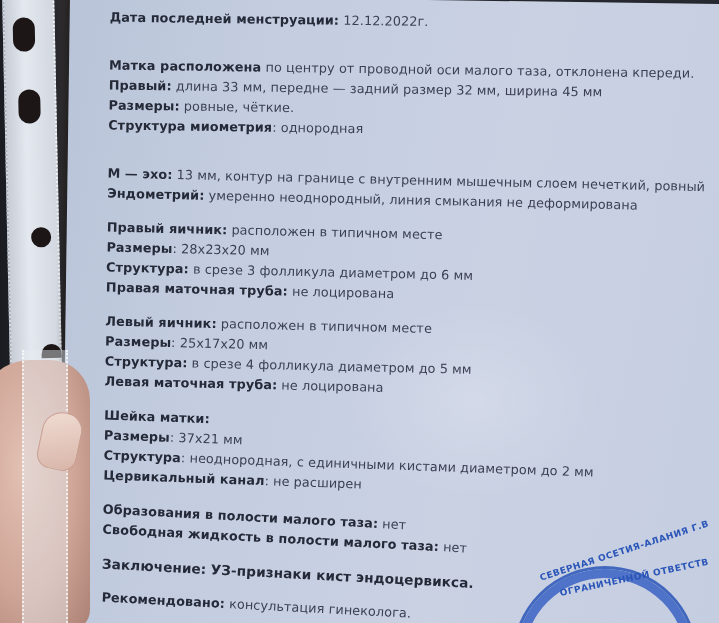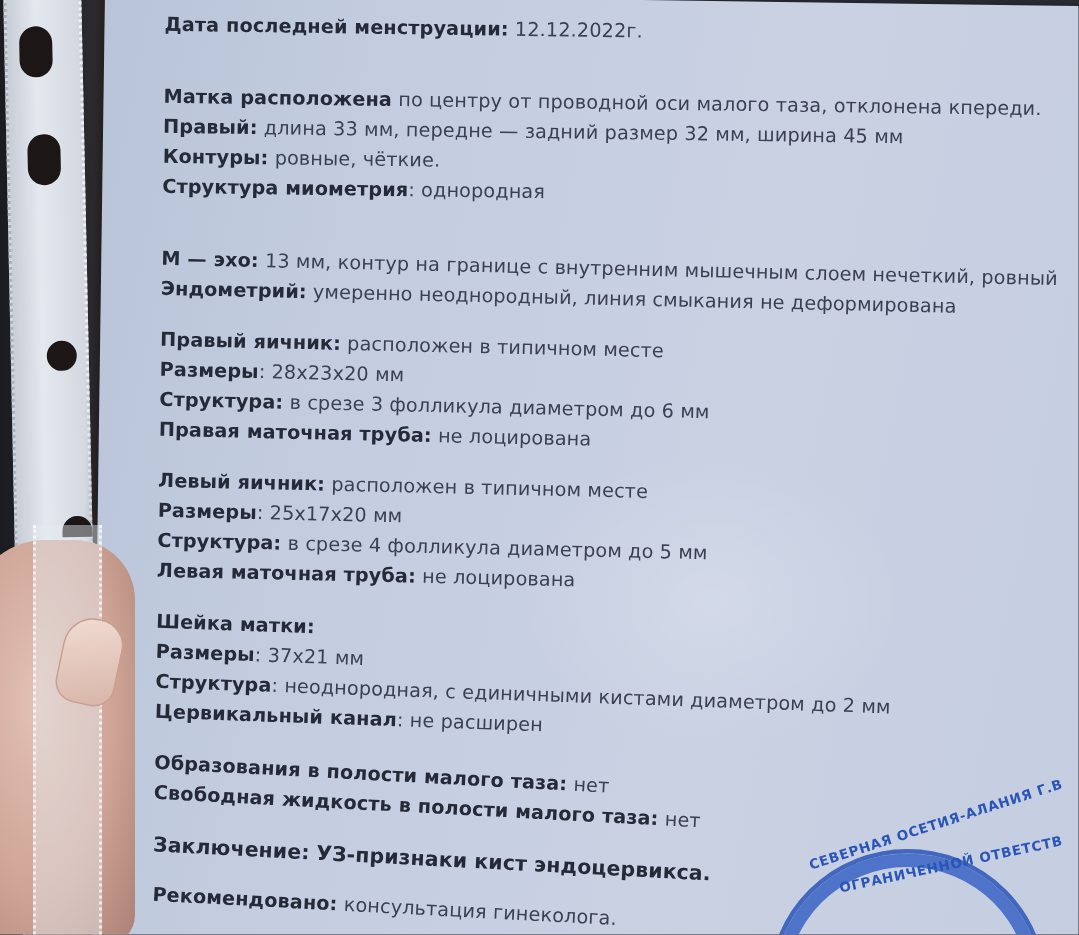--- a/index.html
+++ b/index.html
@@ -116,21 +116,21 @@
 
     <div class="line">
       <span class="b">Матка расположена</span>
       <span class="n">по центру от проводной оси малого таза, отклонена кпереди.</span>
     </div>
     <div class="line">
       <span class="b">Правый:</span>
       <span class="n">длина 33 мм, передне — задний размер 32 мм, ширина 45 мм</span>
     </div>
     <div class="line">
-      <span class="b">Контуры:</span>
+      <span class="b">Размеры:</span>
       <span class="n">ровные, чёткие.</span>
     </div>
     <div class="line">
       <span class="b">Структура миометрия</span><span class="n">: однородная</span>
     </div>
     <div class="gap"></div>
     <div class="gap"></div>
 
     <div class="line skew1">
       <span class="b">М — эхо:</span>

